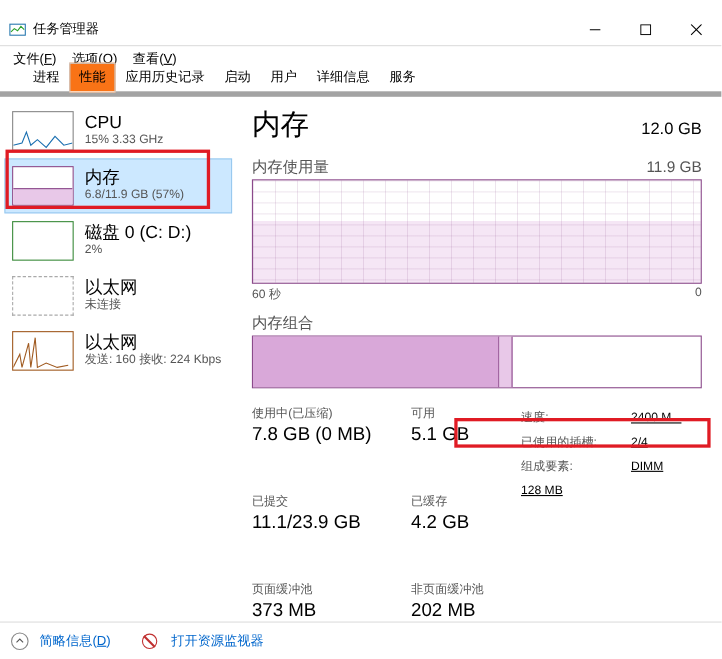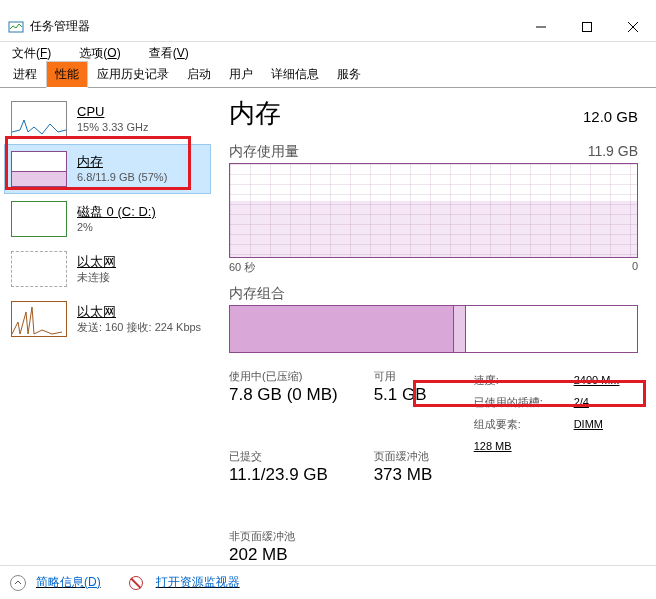--- a/index.html
+++ b/index.html
@@ -3,35 +3,35 @@
 <meta charset="utf-8">
 <style>
 * { margin: 0; padding: 0; box-sizing: border-box; font-family: "Microsoft YaHei", "Segoe UI", sans-serif; }
 body { width: 656px; height: 599px; background: #fff; font-size: 12px; color: #000; overflow: hidden; }
 
 .titlebar { height: 30px; display: flex; align-items: center; padding-left: 8px; border-bottom: 1px solid #ddd; margin-top: 12px; }
 .titlebar .app-icon { width: 16px; height: 16px; margin-right: 6px; }
 .titlebar .title { flex: 1; font-size: 12px; }
 .titlebar .winbtn { width: 46px; height: 30px; display: flex; align-items: center; justify-content: center; }
 
-.menubar { height: 22px; display: flex; align-items: center; padding-left: 6px; gap: 16px; font-size: 12px; }
+.menubar { height: 22px; display: flex; align-items: center; padding-left: 6px; gap: 2px; font-size: 12px; }
 .menubar .menu { padding: 2px 6px; cursor: default; }
 .menubar .ul { text-decoration: underline; }
 
-.tabbar { height: 24px; display: flex; align-items: flex-end; padding-left: 4px; border-bottom: 1px solid #a3a3a3; font-size: 12px; }
+.tabbar { height: 24px; display: flex; align-items: flex-end; padding-left: 21px; border-bottom: 5px solid #a3a3a3; font-size: 12px; }
 .tabbar .tab { padding: 4px 8px; border: 1px solid transparent; cursor: default; position: relative; top: 1px; }
 .tabbar .tab.active { border: 1px solid #ccc; border-bottom: 1px solid #fff; background: #f97316; }
 
 .body { display: flex; height: 490px; }
 
 .sidebar { width: 215px; padding: 6px 4px 0 4px; overflow: hidden; }
 .sb-item { display: flex; align-items: center; padding: 6px 6px; border: 1px solid transparent; cursor: default; position: relative; }
 .sb-item.selected { background: #cce8ff; border: 1px solid #99c9ef; }
 .sb-thumb { width: 56px; height: 36px; border: 1px solid #888; background: #fff; margin-right: 10px; flex-shrink: 0; position: relative; overflow: hidden; }
-.sb-text .l1 { font-size: 13px; line-height: 16px; text-decoration: underline; }
+.sb-text .l1 { font-size: 16px; line-height: 16px; }
 .sb-text .l2 { font-size: 11px; color: #555; line-height: 14px; white-space: nowrap; }
 
 .red-highlight { position: absolute; border: 3px solid #e01b24; pointer-events: none; z-index: 10; }
 .hl-sidebar { left: 5px; top: 136px; width: 186px; height: 54px; }
 .hl-speed { left: 413px; top: 380px; width: 233px; height: 27px; }
 
 .main { flex: 1; padding: 8px 18px 0 14px; position: relative; }
 .hdr { display: flex; justify-content: space-between; align-items: baseline; margin-bottom: 12px; }
 .hdr .big { font-size: 26px; font-weight: 400; }
 .hdr .total { font-size: 15px; }
@@ -52,21 +52,21 @@
 .stats-left { display: grid; grid-template-columns: auto auto; column-gap: 24px; row-gap: 2px; gap: 36px; }
 .stat-block { min-width: 70px; }
 .stat-label { font-size: 11px; color: #555; line-height: 14px; white-space: nowrap; }
 .stat-value { font-size: 17px; line-height: 24px; margin-bottom: 6px; white-space: nowrap; }
 
 .stats-right { font-size: 11px; }
 .stats-right .row { display: flex; line-height: 22px; }
 .stats-right .k { width: 100px; color: #555; white-space: nowrap; }
 .stats-right .v { white-space: nowrap; text-decoration: underline; }
 
-.footer { position: absolute; bottom: 0; left: 0; right: 0; height: 34px; border-top: 1px solid #ddd; display: flex; align-items: center; padding-left: 10px; gap: 10px; font-size: 12px; text-decoration: underline; }
+.footer { position: absolute; bottom: 0; left: 0; right: 0; height: 34px; border-top: 1px solid #ddd; display: flex; align-items: center; padding-left: 10px; gap: 10px; font-size: 12px; }
 .footer .chev { width: 16px; height: 16px; border: 1px solid #888; border-radius: 50%; display: flex; align-items: center; justify-content: center; }
 .footer .link { color: #0066cc; cursor: pointer; }
 .footer .link .ul { text-decoration: underline; }
 .icon-no { width: 14px; height: 14px; border: 1.5px solid #c03030; border-radius: 50%; position: relative; display: inline-block; vertical-align: middle; margin-right: 3px; }
 .icon-no::after { content: ""; position: absolute; width: 14px; height: 1.5px; background: #c03030; top: 50%; left: 50%; transform: translate(-50%,-50%) rotate(45deg); }
 </style>
 </head>
 <body>
 
 <div class="titlebar">
@@ -191,20 +191,24 @@
           </div>
         <div class="stat-block">
             <div class="stat-label">可用</div>
             <div class="stat-value">5.1 GB</div>
           </div>
         <div class="stat-block">
             <div class="stat-label">已提交</div>
             <div class="stat-value">11.1/23.9 GB</div>
           </div>
         <div class="stat-block">
+            <div class="stat-label">已缓存</div>
+            <div class="stat-value">4.2 GB</div>
+          </div>
+        <div class="stat-block">
             <div class="stat-label">页面缓冲池</div>
             <div class="stat-value">373 MB</div>
           </div>
         <div class="stat-block">
             <div class="stat-label">非页面缓冲池</div>
             <div class="stat-value">202 MB</div>
           </div>
       </div>
       <div class="stats-right">
         <div class="row">

